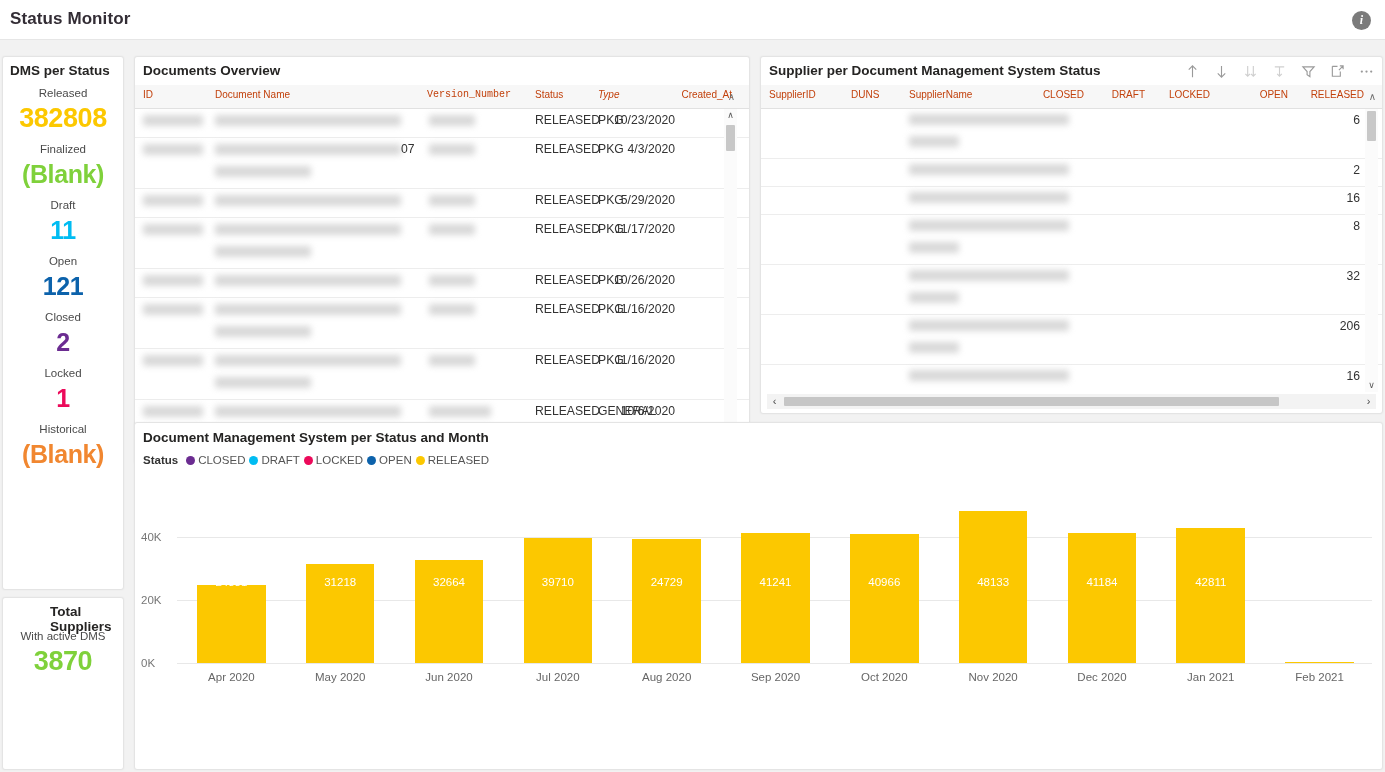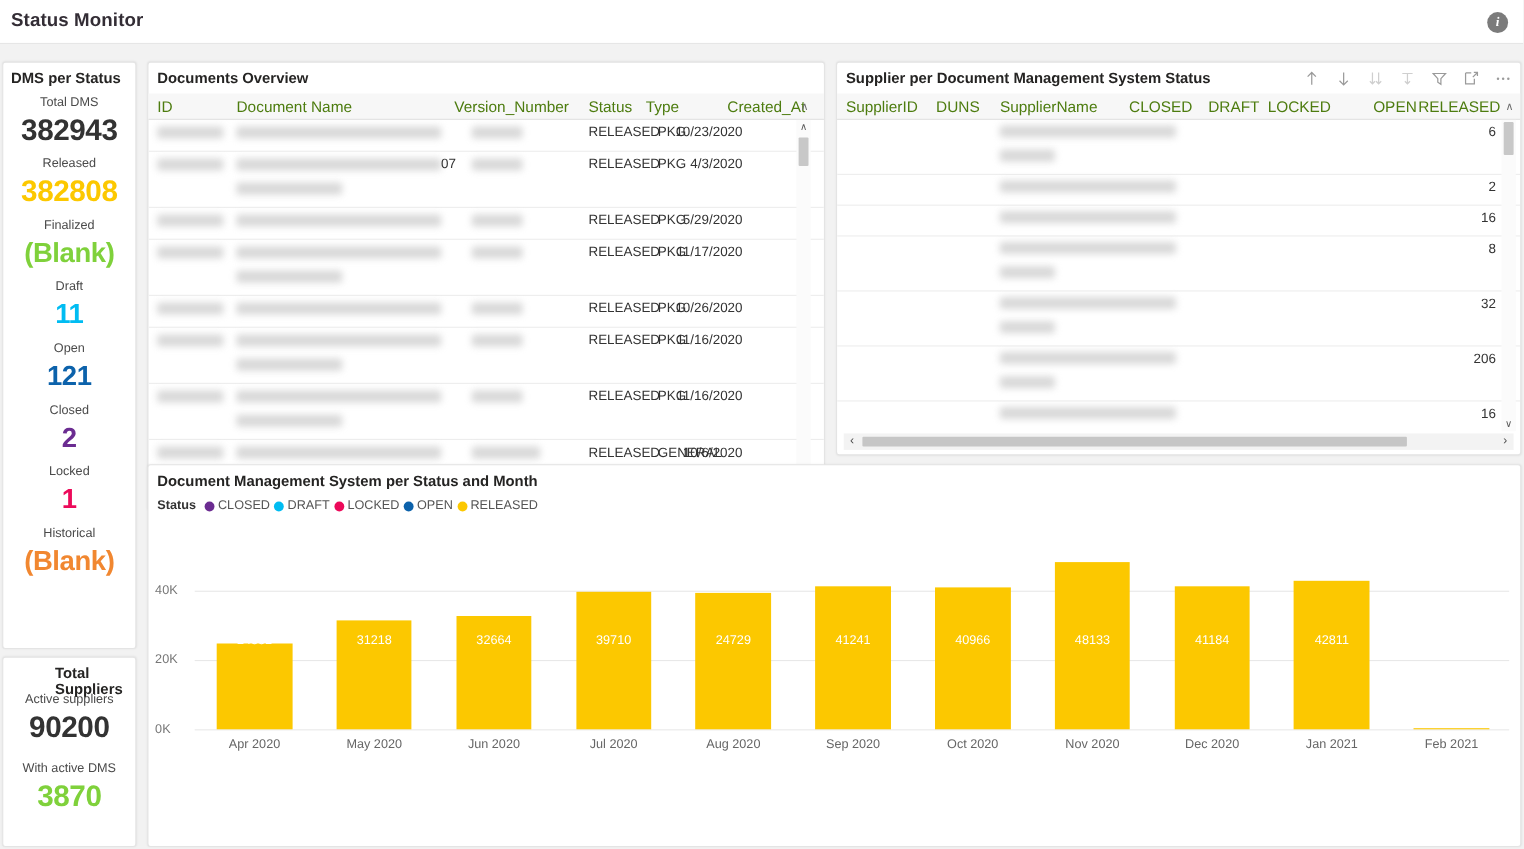--- a/index.html
+++ b/index.html
@@ -72,21 +72,21 @@
   }
   .tb-icon.dim { color: #cfcfcf; }
   .tb-icon svg { display: block; }
 
   .tbl-head {
     position: absolute; left: 0; right: 0; top: 28px; height: 24px;
     background: #f7f7f7; border-bottom: 1px solid #e1e1e1;
   }
   .th {
     position: absolute; top: 4px;
-    font-size: 14px; color: #4d7c0f; white-space: nowrap;
+    font-size: 10px; color: #c2410c; white-space: nowrap;
   }
   .th.r { text-align: right; }
   .sort-caret {
     position: absolute; top: 6px; font-size: 10px; color: #6d6d6d;
   }
 
   .tbl-body { position: absolute; left: 0; top: 52px; right: 0; bottom: 0; overflow: hidden; }
 
   
   .redact {
@@ -149,24 +149,20 @@
 
   <div class="topbar">
     <div class="topbar-title">Status Monitor</div>
     <div class="info-icon">i</div>
   </div>
 
   <div class="card" id="kpi-card">
     <div class="card-title">DMS per Status</div>
     <div class="kpi-list" id="kpi-list">
         <div class="kpi-block">
-          <div class="kpi-label">Total DMS</div>
-          <div class="kpi-value big" style="color: rgb(51, 51, 51);">382943</div>
-        </div>
-        <div class="kpi-block">
           <div class="kpi-label">Released</div>
           <div class="kpi-value big" style="color: rgb(252, 200, 0);">382808</div>
         </div>
         <div class="kpi-block">
           <div class="kpi-label">Finalized</div>
           <div class="kpi-value med" style="color: rgb(127, 209, 59);">(Blank)</div>
         </div>
         <div class="kpi-block">
           <div class="kpi-label">Draft</div>
           <div class="kpi-value med" style="color: rgb(0, 188, 242);">11</div>
@@ -186,39 +182,35 @@
         <div class="kpi-block">
           <div class="kpi-label">Historical</div>
           <div class="kpi-value med" style="color: rgb(241, 135, 48);">(Blank)</div>
         </div>
       </div>
   </div>
 
   <div class="card" id="suppliers-card">
     <div class="card-title">Total Suppliers</div>
     <div class="sup-list" id="sup-list">
-        <div class="sup-block">
-          <div class="kpi-label">Active suppliers</div>
-          <div class="kpi-value big" style="color: rgb(51, 51, 51);">90200</div>
-        </div>
         <div class="sup-block">
           <div class="kpi-label">With active DMS</div>
           <div class="kpi-value big" style="color: rgb(127, 209, 59);">3870</div>
         </div>
       </div>
   </div>
 
   <div class="card" id="docs-card">
     <div class="card-title">Documents Overview</div>
     <div class="tbl-head" id="docs-head">
         <div class="th" style="left: 8px;">ID</div>
         <div class="th" style="left: 80px;">Document Name</div>
-        <div class="th" style="left: 278px;">Version_Number</div>
+        <div class="th" style="left: 292px; font-family: Liberation Mono, monospace;">Version_Number</div>
         <div class="th" style="left: 400px;">Status</div>
-        <div class="th" style="left: 452px;">Type</div>
+        <div class="th" style="left: 463px; font-style: italic;">Type</div>
         <div class="th r" style="right: 17px;">Created_At</div>
         <div class="sort-caret" style="right: 14px;">∧</div>
       </div>
     <div class="tbl-body" id="docs-body">
         <div class="drow" style="top: 0px; height: 29px;">
           <div class="redact" style="position: absolute; left: 8px; top: 6px; width: 60px; height: 11px;"></div>
           <div class="redact" style="position: absolute; left: 80px; top: 6px; width: 186px; height: 11px;"></div>
           <div class="redact" style="position: absolute; left: 294px; top: 6px; width: 46px; height: 11px;"></div>
           <div class="cell" style="left: 400px; top: 4px;">RELEASED</div>
           <div class="cell" style="left: 463px; top: 4px;">PKG</div>

